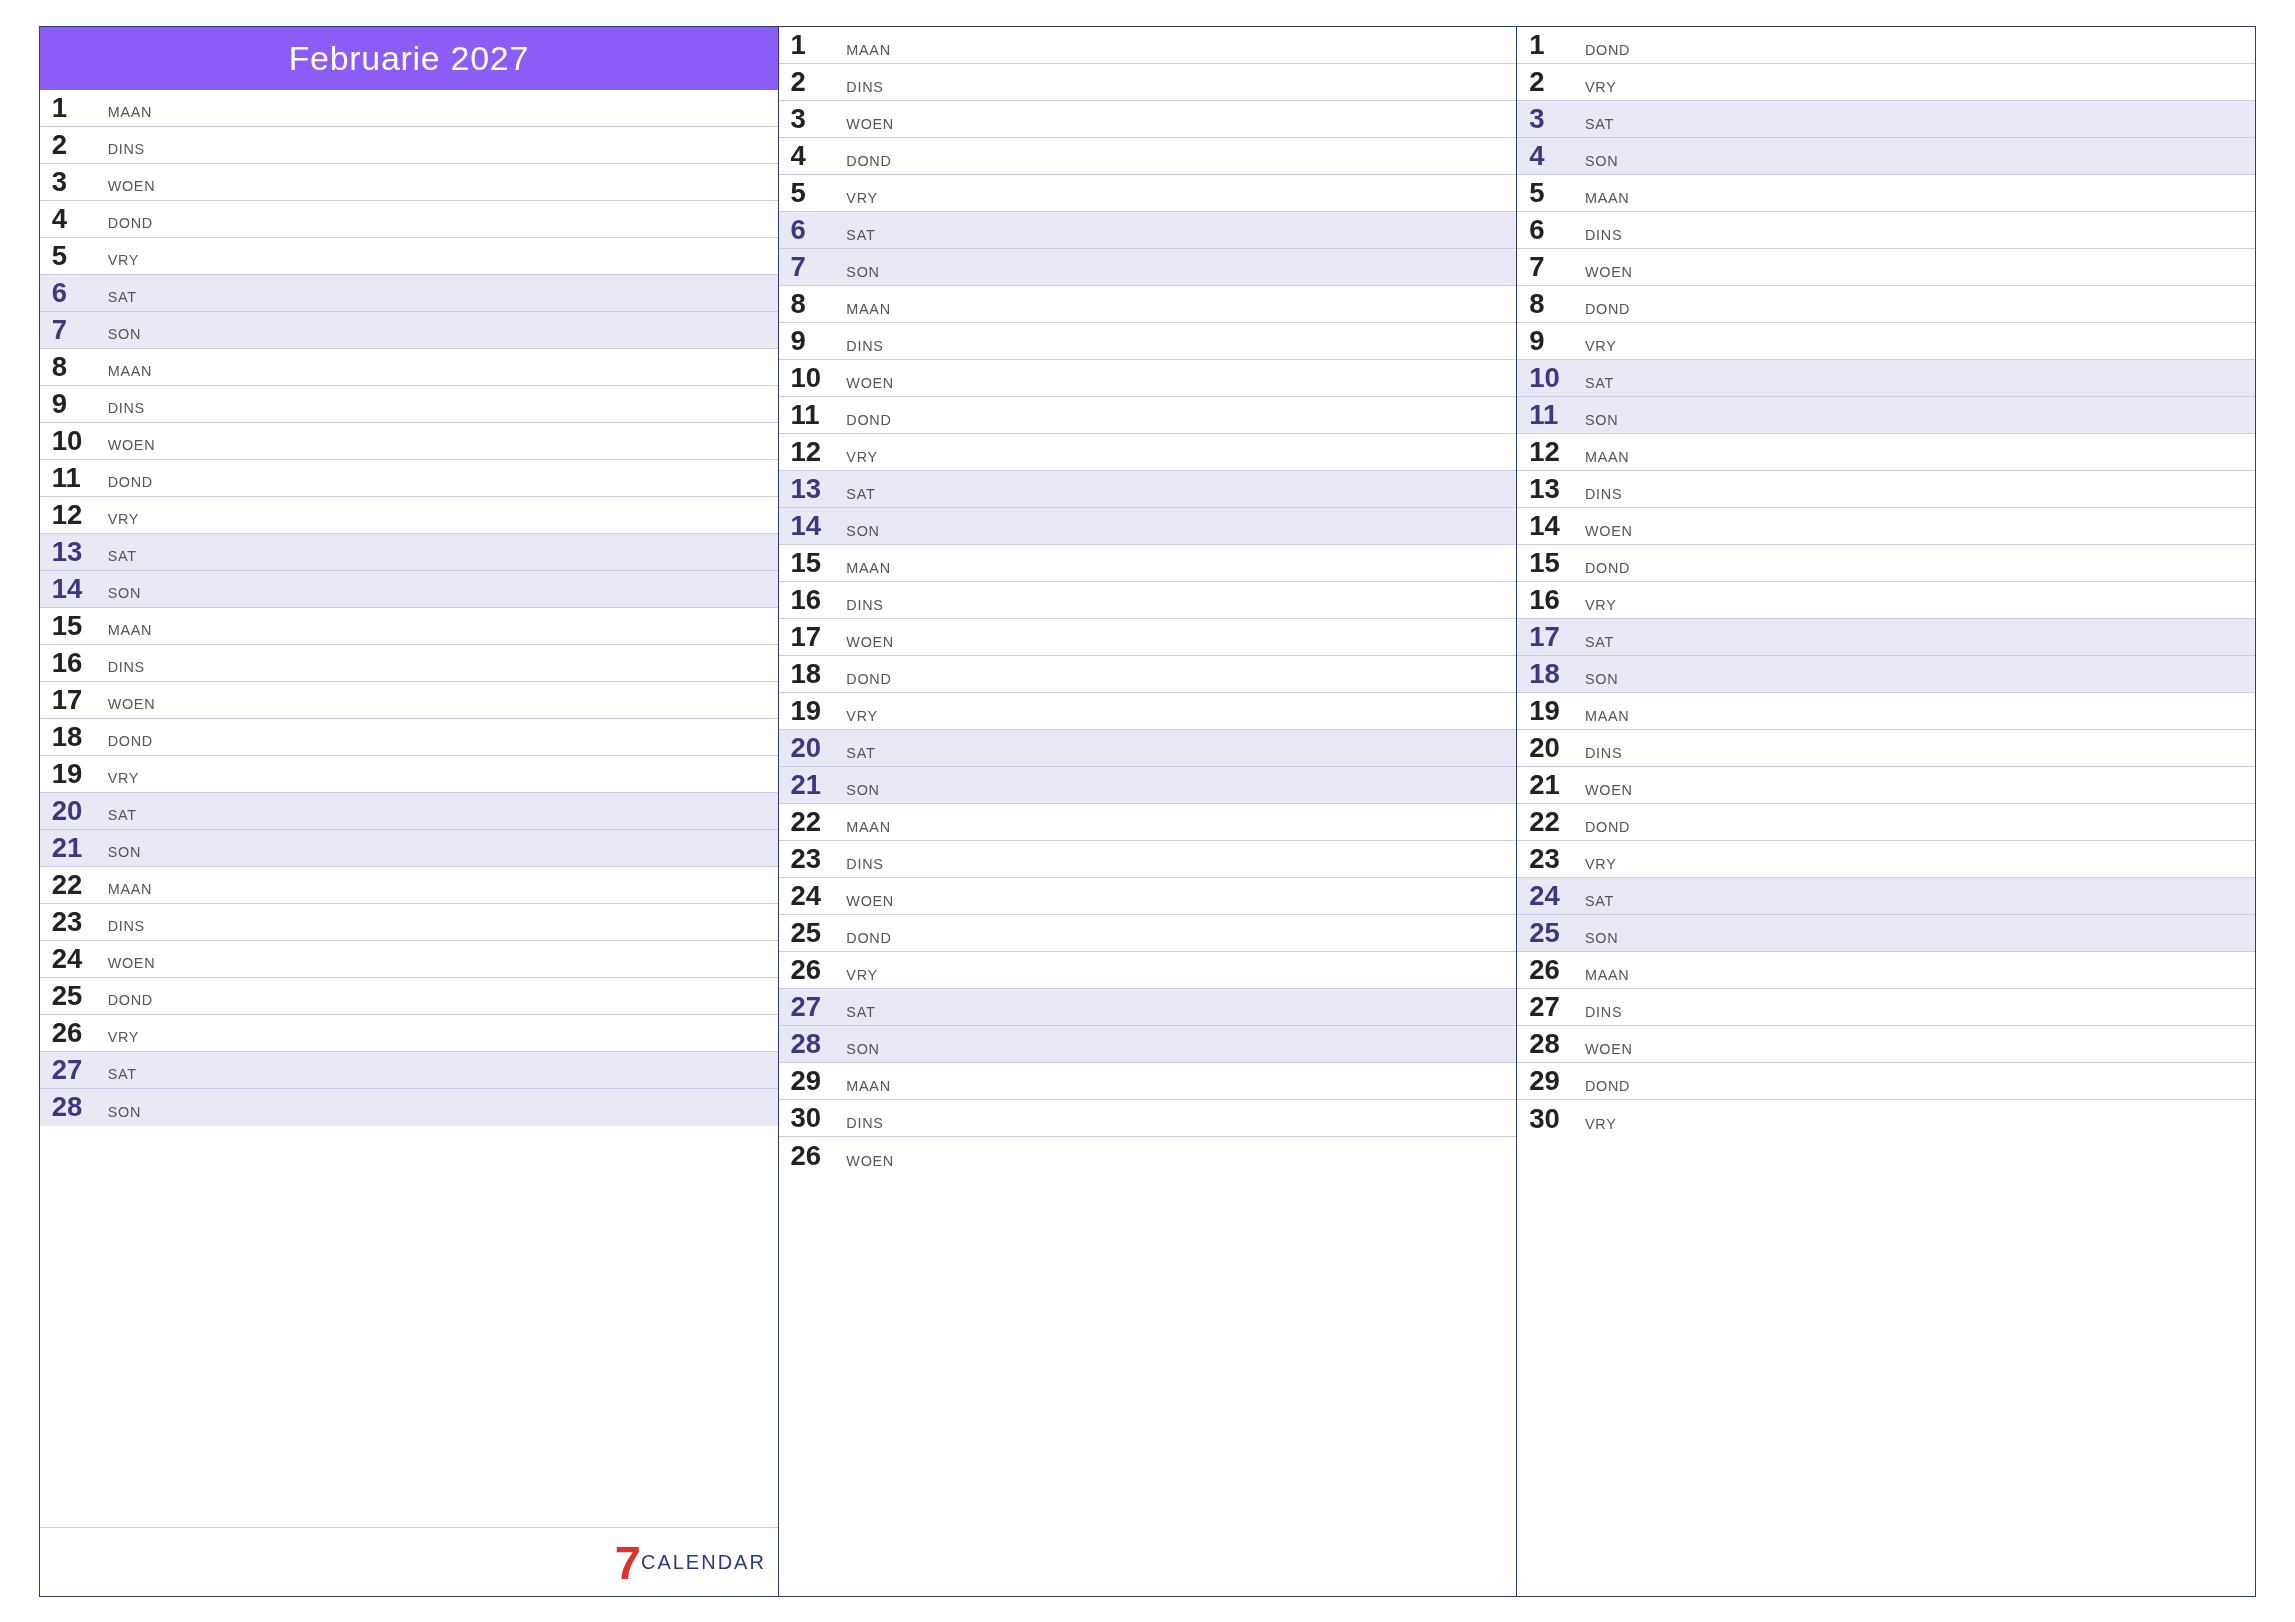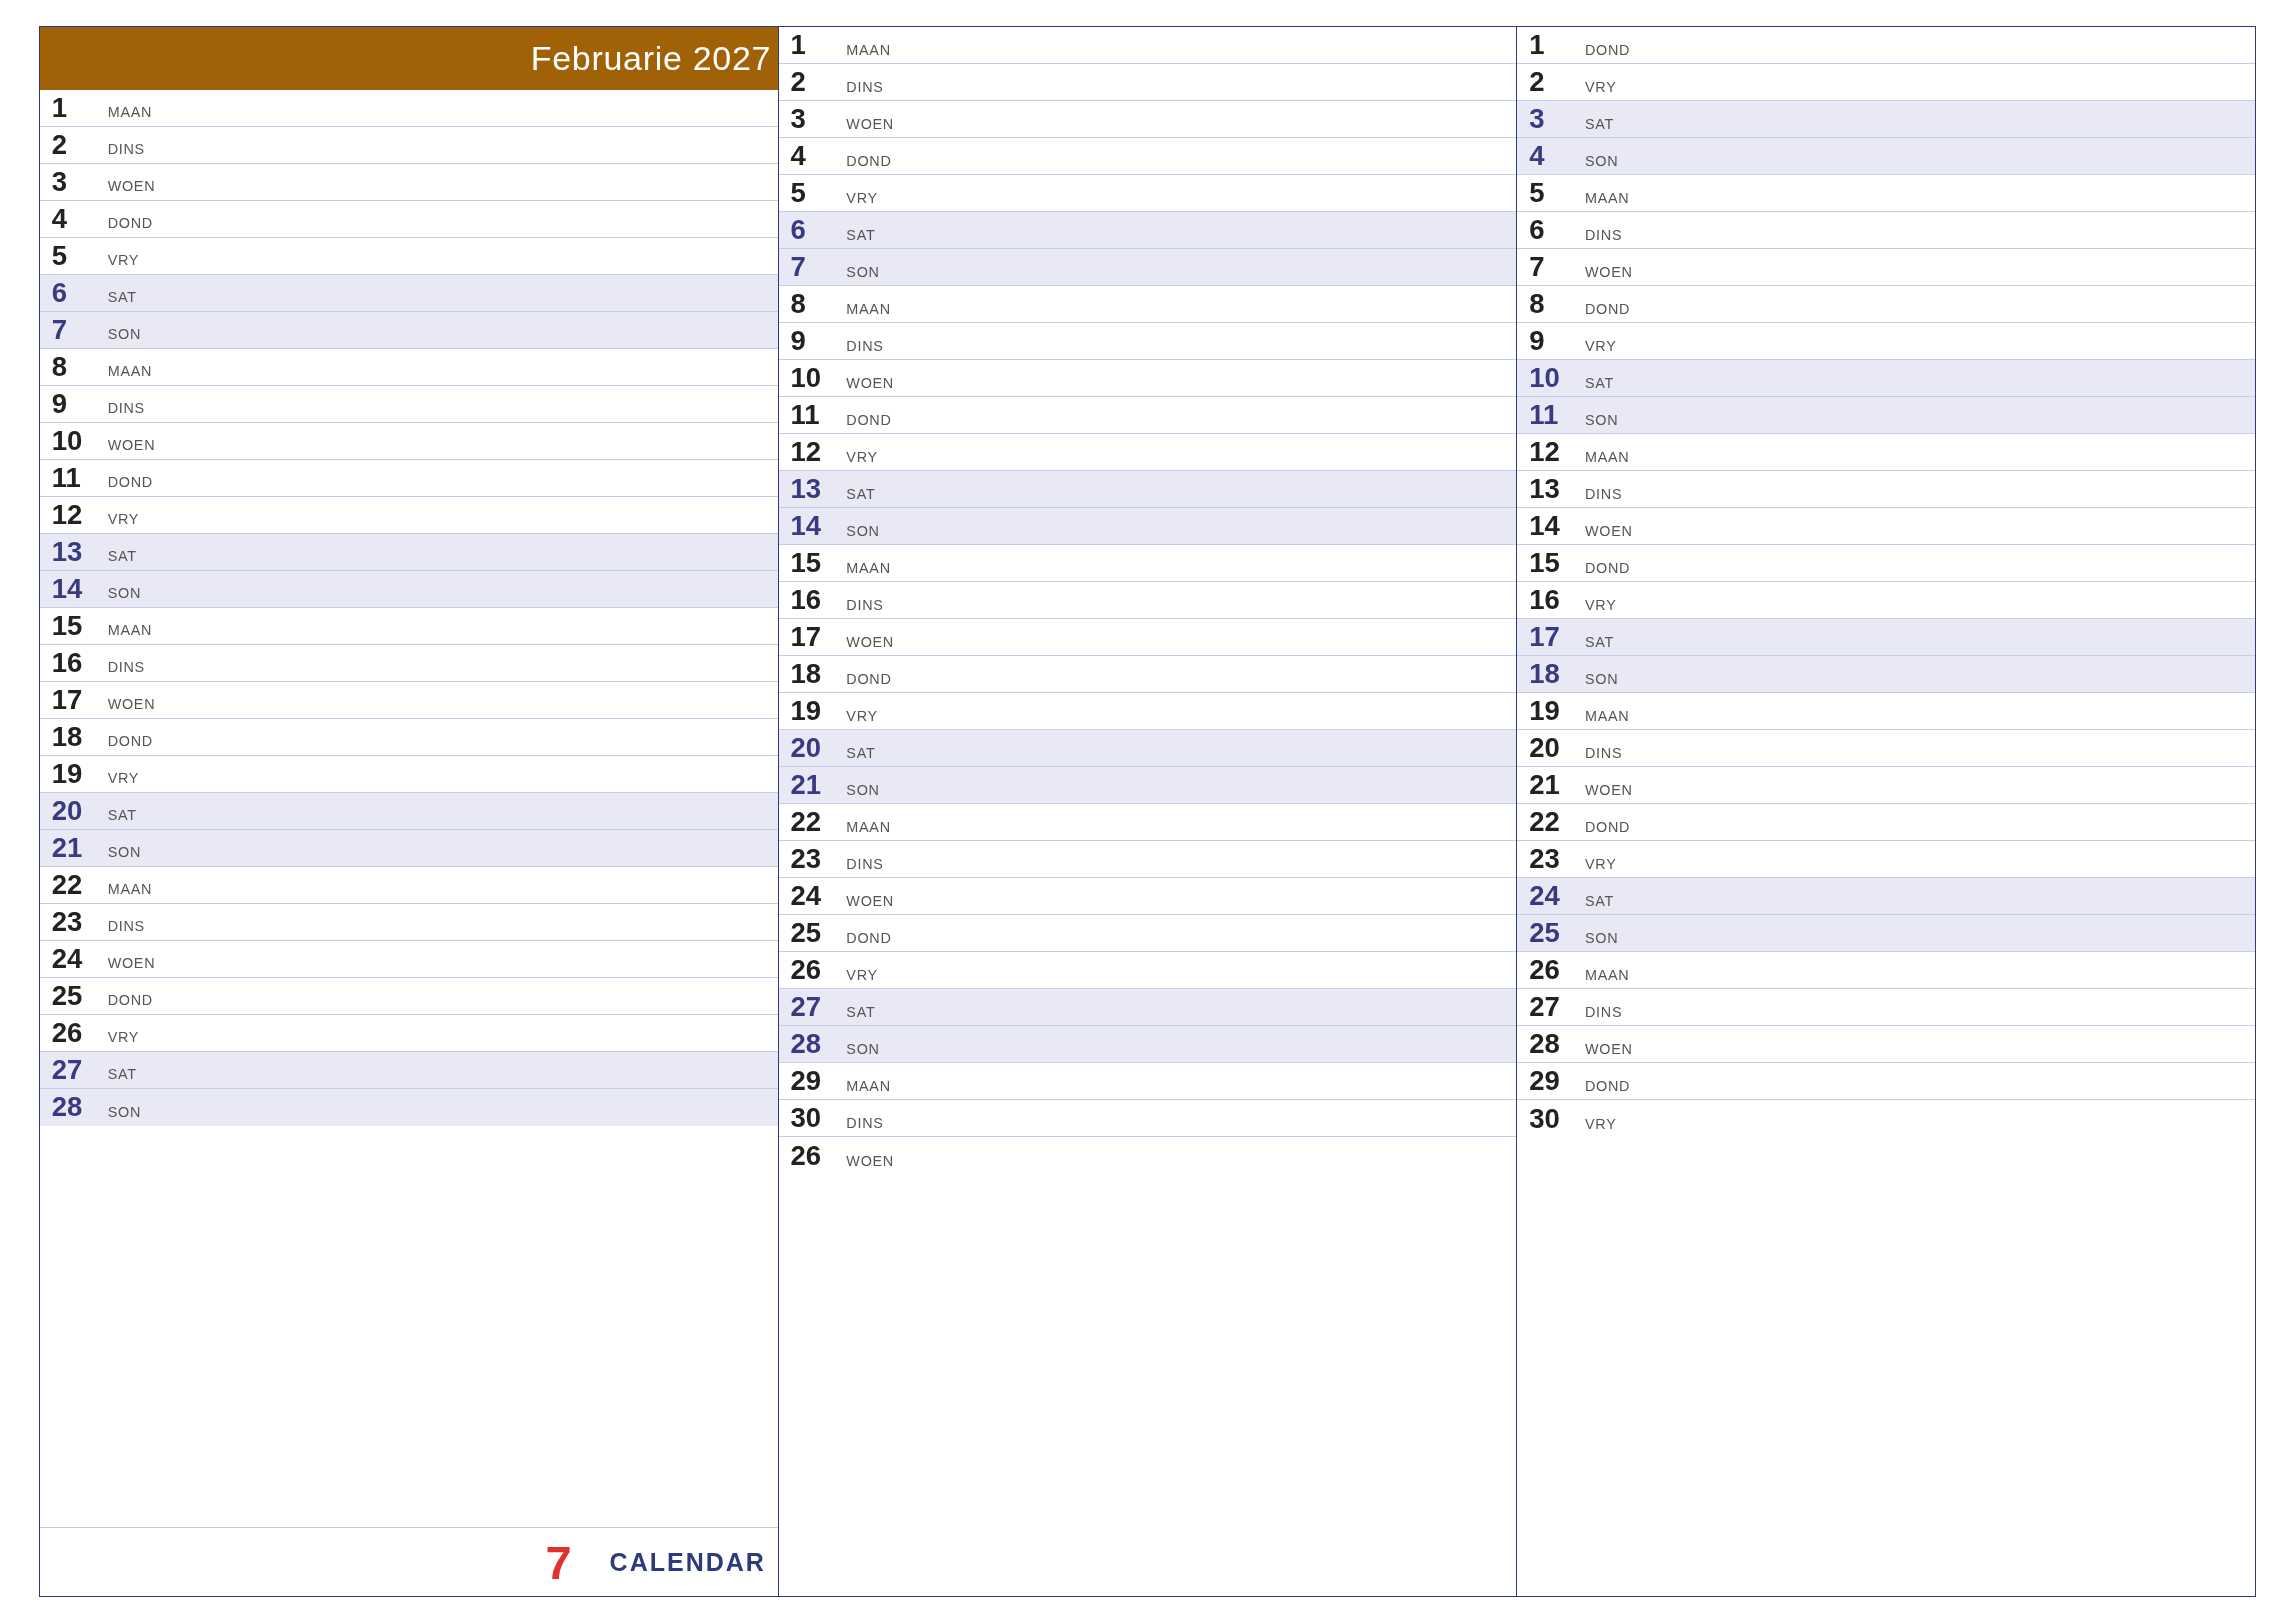--- a/index.html
+++ b/index.html
@@ -26,23 +26,23 @@
     .month-col {
       flex: 1;
       display: flex;
       flex-direction: column;
       border-right: 1px solid #2d3a7c;
     }
     .month-col:last-child {
       border-right: none;
     }
     .month-header {
-      background: #a16207;
+      background: #8b5cf6;
       color: #fff;
-      text-align: right;
+      text-align: center;
       font-size: 34px;
       font-weight: normal;
       padding: 11.8px 6.5px;
       letter-spacing: 0.7px;
     }
     .days-list {
       flex: 1;
       display: flex;
       flex-direction: column;
     }
@@ -79,25 +79,24 @@
       margin-top: 9.2px;
       align-self: flex-end;
       padding-bottom: 2.6px;
     }
     .brand-number {
       font-size: 47px;
       font-weight: bold;
       color: #e03030;
     }
     .brand-text {
-      font-size: 25px;
-      font-weight: bold;
+      font-size: 20px;
+      font-weight: normal;
       color: #2d3a7c;
       letter-spacing: 2px;
-      margin-left: 38px;
     }
     
     .feb-footer {
       padding: 6.5px 11.8px;
       display: flex;
       align-items: center;
       justify-content: flex-end;
       border-top: 0.7px solid #c8cce8;
     }
   </style>

